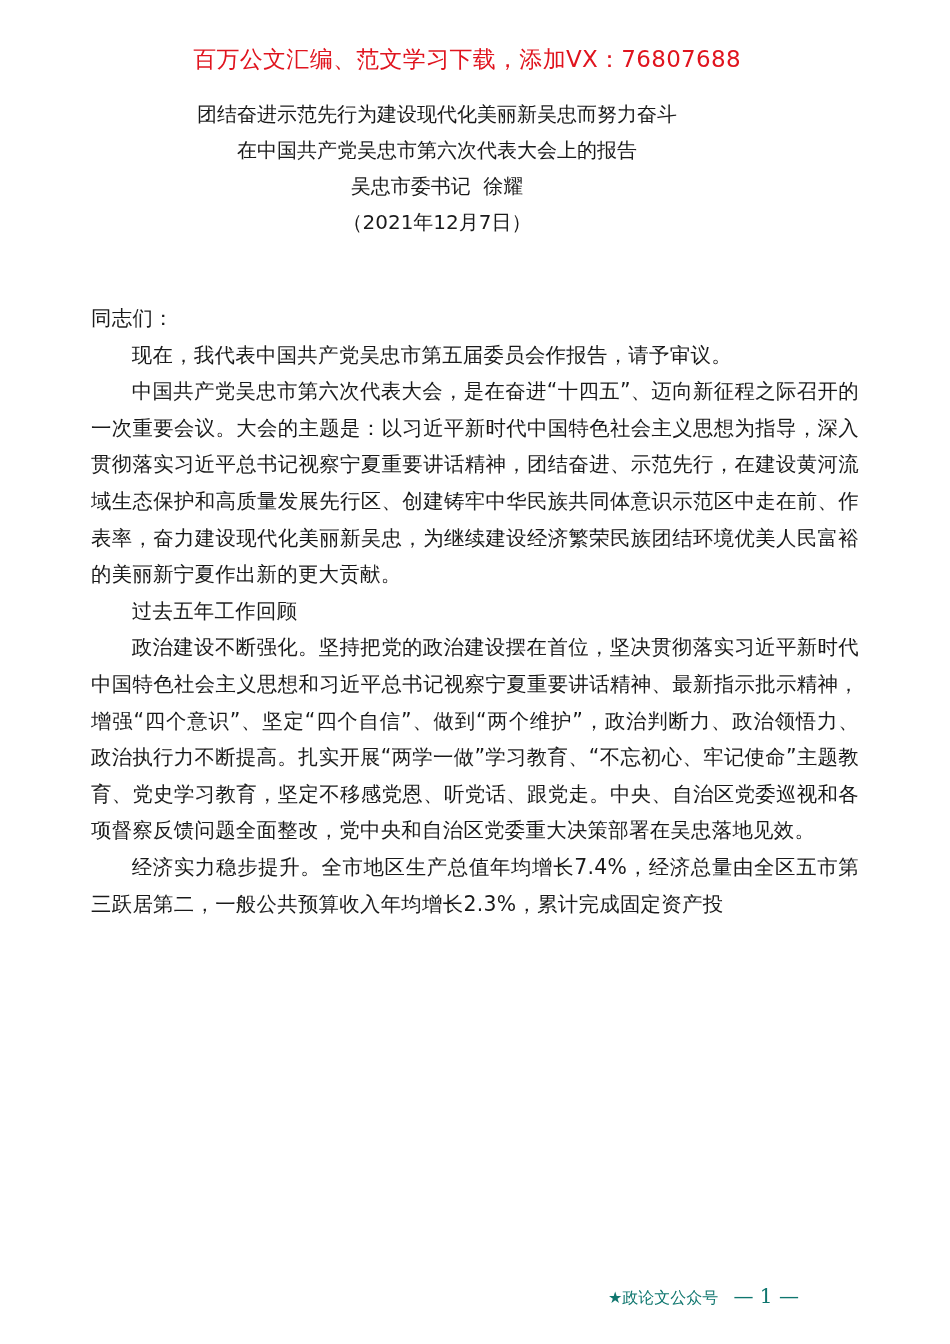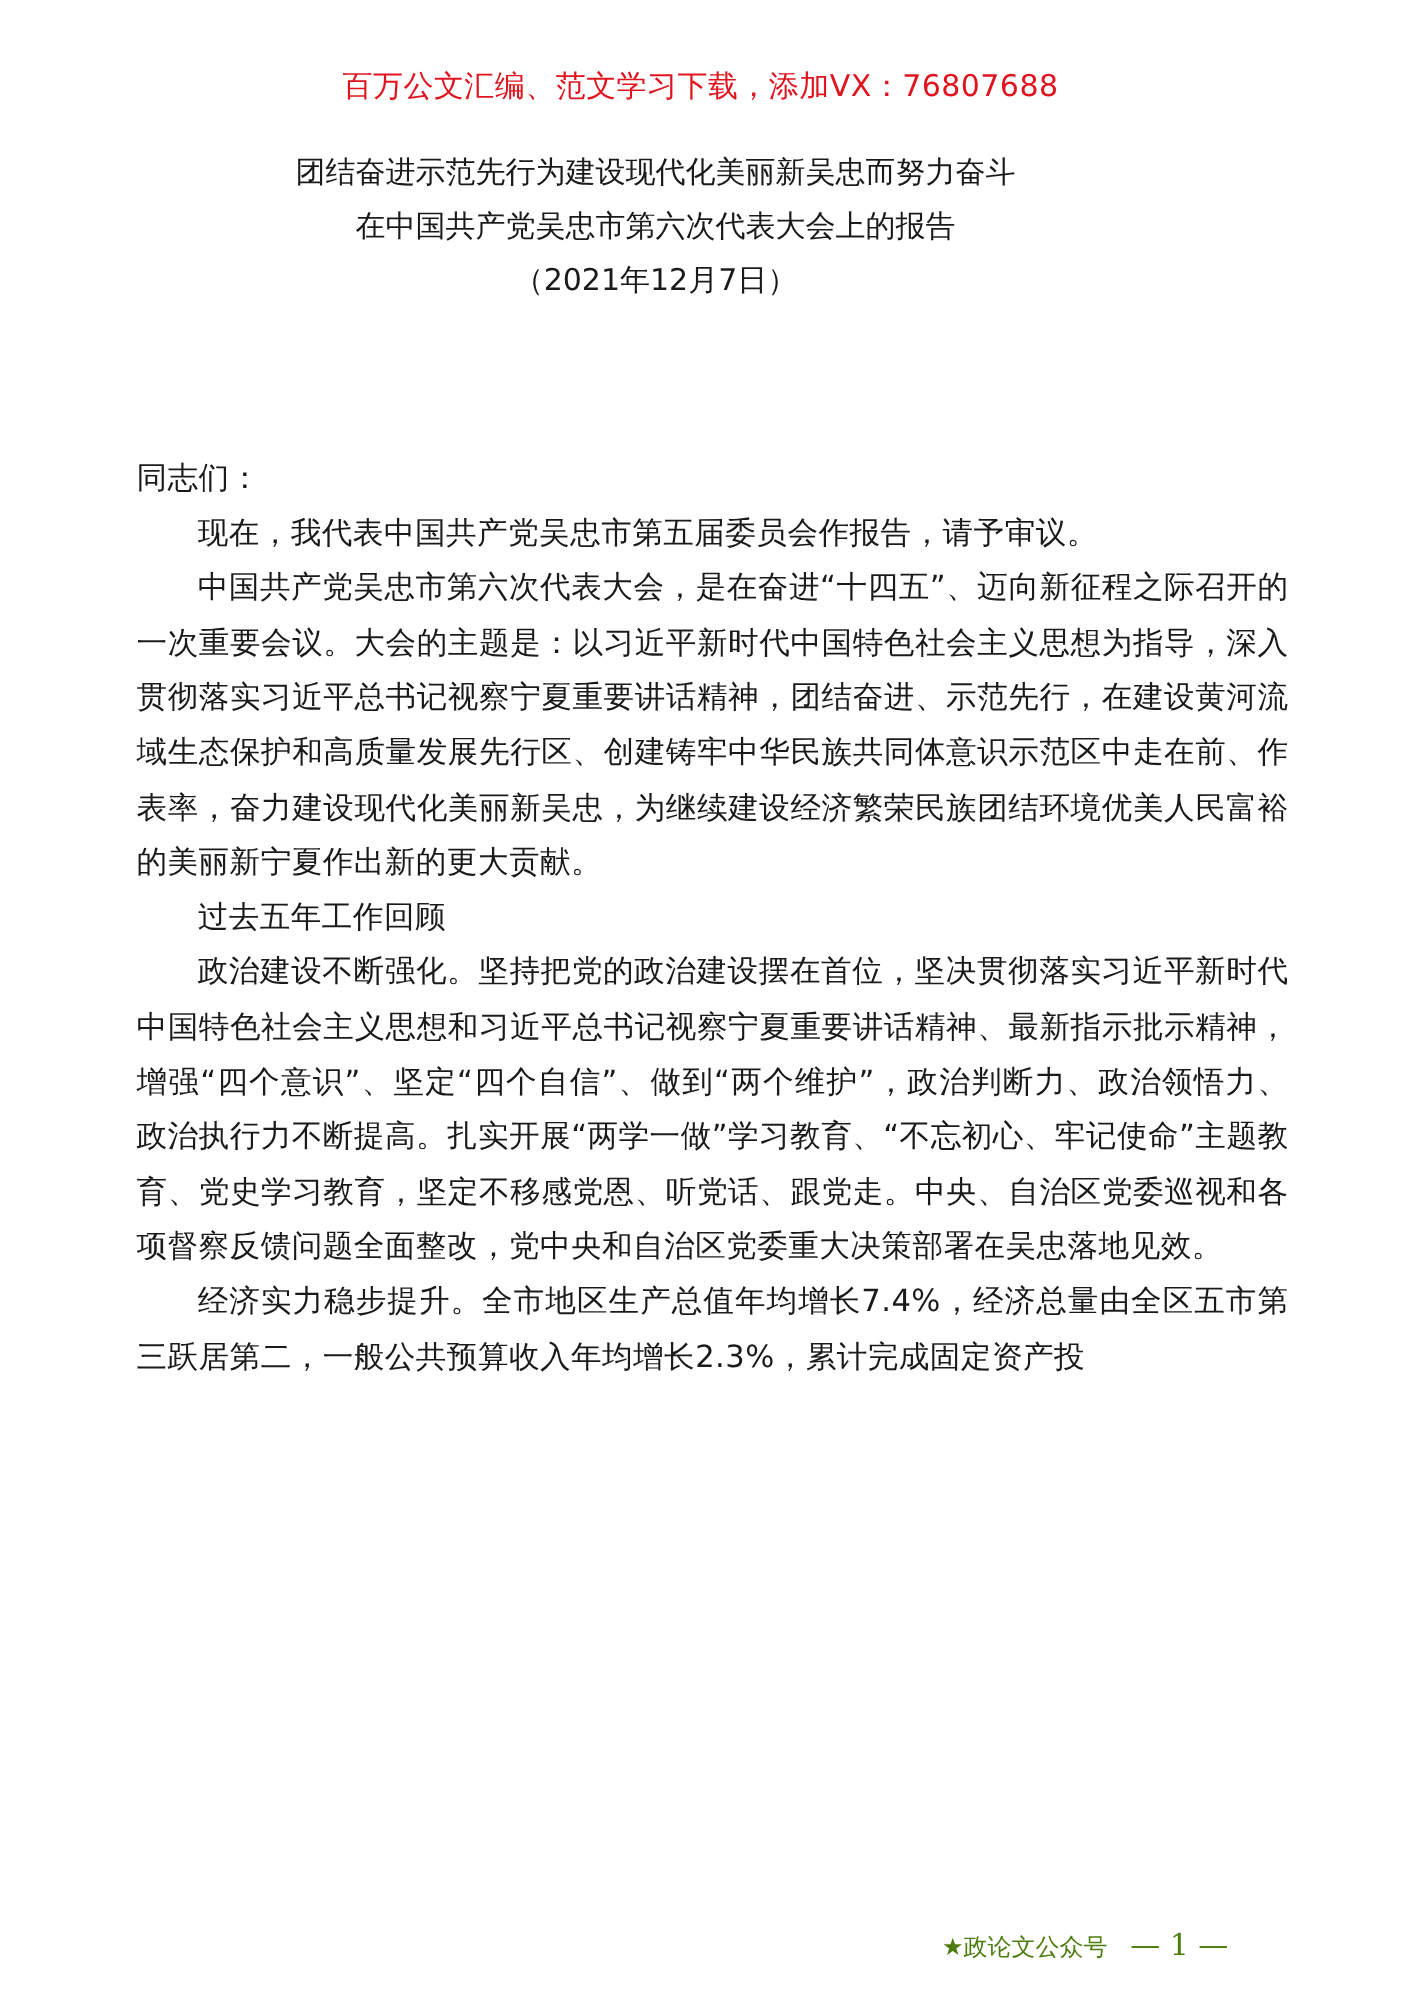--- a/index.html
+++ b/index.html
@@ -3,50 +3,51 @@
 <meta charset="utf-8">
 <style>
   html, body { margin: 0; padding: 0; background: #ffffff; }
   body {
     width: 950px; height: 1344px; position: relative; overflow: hidden;
     font-family: "DejaVu Sans", "Liberation Sans", sans-serif;
     color: #1a1a1a;
   }
   .watermark {
     position: absolute; top: 44px; left: 0; width: 934px;
-    text-align: center; font-size: 20px; color: #e0141e; letter-spacing: 0.3px;
+    text-align: center; font-size: 23px; color: #e0141e; letter-spacing: 0.3px;
   }
   .title-block {
     position: absolute; top: 96px; left: 0; width: 874px; text-align: center;
     font-size: 20px; line-height: 36px;
   }
   .title-block div { white-space: nowrap; }
   .body {
     position: absolute; top: 277px; left: 91px; width: 768px;
     font-size: 20.4px; line-height: 36.6px; text-align: justify;
     letter-spacing: 0.3px;
   }
   .body p { margin: 0; text-indent: 2em; }
   .body p.salutation { text-indent: 0; margin-top: 23px; }
   .footer {
-    position: absolute; top: 1284px; left: 628px; font-size: 16px; color: #4d7c0f;
+    position: absolute; top: 1284px; left: 608px; font-size: 16px; color: #0f766e;
     white-space: nowrap;
   }
   .footer .pageno {
     font-family: "DejaVu Serif", "Liberation Serif", serif; font-size: 20px; margin-left: 10px;
   }
 </style>
 </head>
 <body>
 
 <div class="watermark">百万公文汇编、范文学习下载，添加VX：76807688</div>
 
 <div class="title-block">
   <div>团结奋进示范先行为建设现代化美丽新吴忠而努力奋斗</div>
   <div>在中国共产党吴忠市第六次代表大会上的报告</div>
+  <div style="white-space:pre">吴忠市委书记  徐耀</div>
   <div>（2021年12月7日）</div>
 </div>
 
 <div class="body">
   <p class="salutation">同志们：</p>
   <p>现在，我代表中国共产党吴忠市第五届委员会作报告，请予审议。</p>
   <p>中国共产党吴忠市第六次代表大会，是在奋进“十四五”、迈向新征程之际召开的一次重要会议。大会的主题是：以习近平新时代中国特色社会主义思想为指导，深入贯彻落实习近平总书记视察宁夏重要讲话精神，团结奋进、示范先行，在建设黄河流域生态保护和高质量发展先行区、创建铸牢中华民族共同体意识示范区中走在前、作表率，奋力建设现代化美丽新吴忠，为继续建设经济繁荣民族团结环境优美人民富裕的美丽新宁夏作出新的更大贡献。</p>
   <p>过去五年工作回顾</p>
   <p>政治建设不断强化。坚持把党的政治建设摆在首位，坚决贯彻落实习近平新时代中国特色社会主义思想和习近平总书记视察宁夏重要讲话精神、最新指示批示精神，增强“四个意识”、坚定“四个自信”、做到“两个维护”，政治判断力、政治领悟力、政治执行力不断提高。扎实开展“两学一做”学习教育、“不忘初心、牢记使命”主题教育、党史学习教育，坚定不移感党恩、听党话、跟党走。中央、自治区党委巡视和各项督察反馈问题全面整改，党中央和自治区党委重大决策部署在吴忠落地见效。</p>
   <p>经济实力稳步提升。全市地区生产总值年均增长7.4%，经济总量由全区五市第三跃居第二，一般公共预算收入年均增长2.3%，累计完成固定资产投</p>

